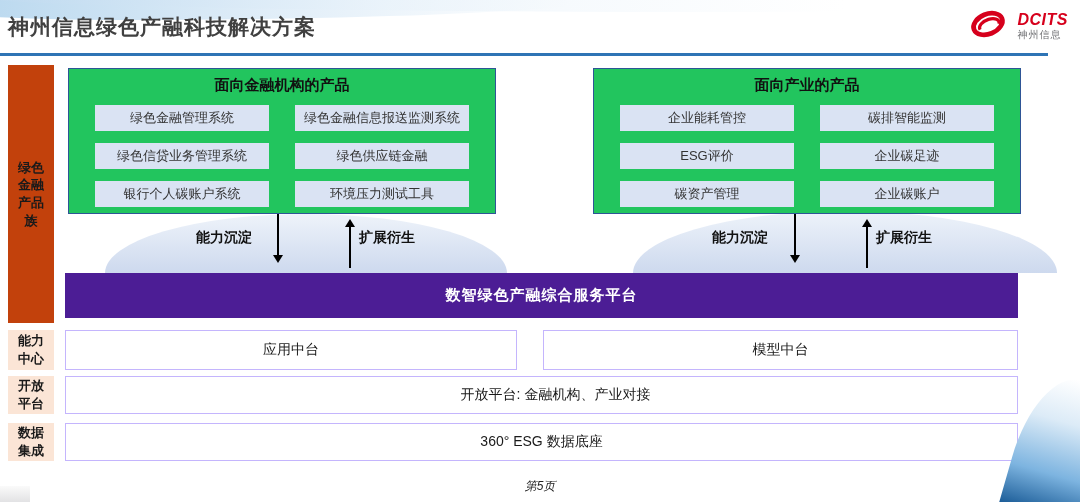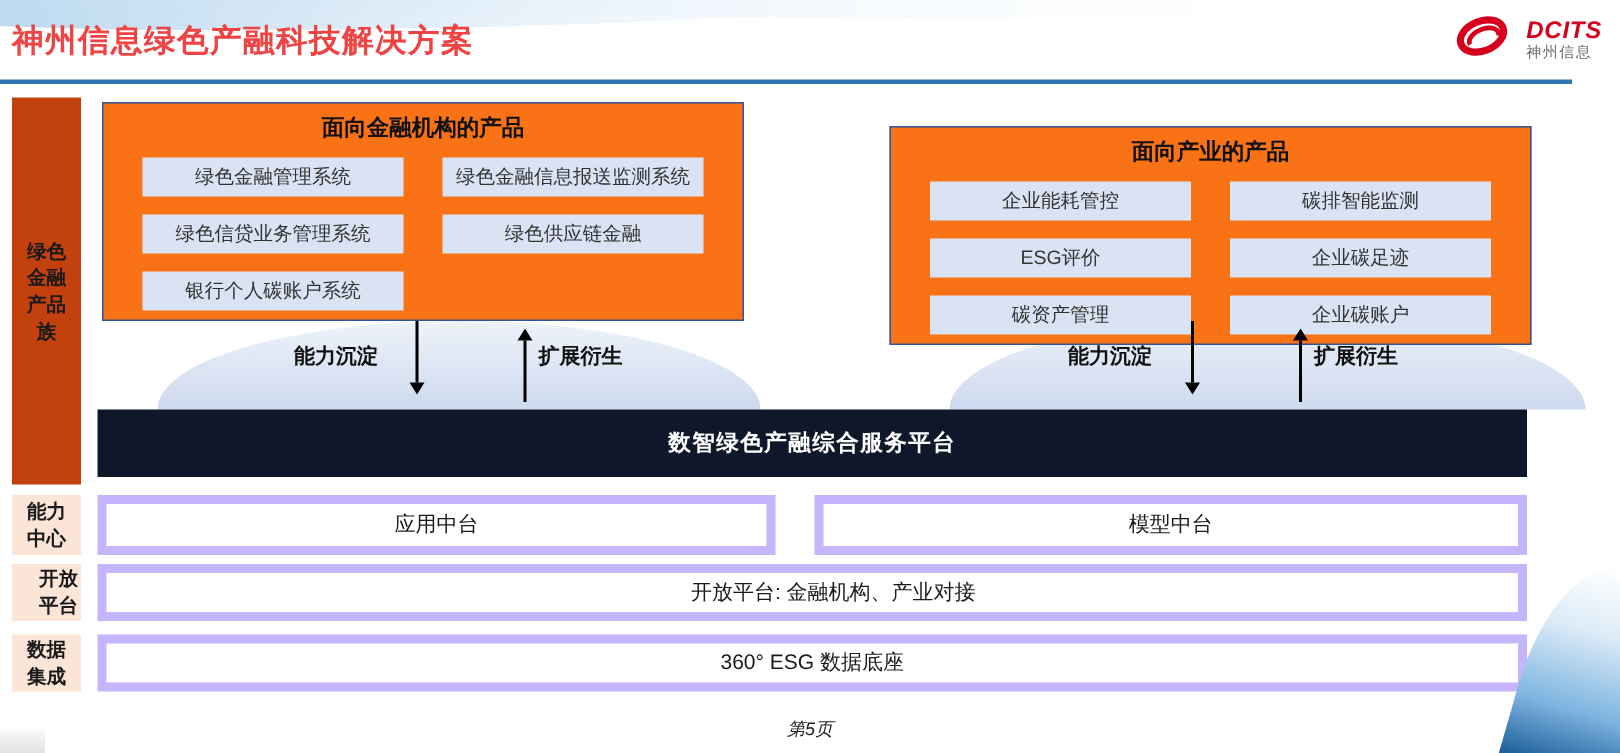--- a/index.html
+++ b/index.html
@@ -15,49 +15,49 @@
     background:linear-gradient(100deg,#9ec9e8 0%, #d7e8f6 45%, #ffffff 85%);
     border-radius:0 0 100% 38%; opacity:.8;
   }
   .top-swoosh-b {
     position:absolute; left:-40px; top:-14px; width:1180px; height:26px;
     background:linear-gradient(95deg,#bcd8ef 0%, #e8f2fa 35%, #ffffff 75%);
     border-radius:0 0 55% 100%; opacity:.65;
   }
   .page-title {
     position:absolute; left:8px; top:13px; font-size:21px; font-weight:bold;
-    color:#ef4444; letter-spacing:1px;
+    color:#404040; letter-spacing:1px;
   }
   .header-underline {
     position:absolute; left:0; top:53px; width:1048px; height:3px;
     background:#2e74b5;
   }
   .logo { position:absolute; right:12px; top:8px; display:flex; align-items:center; gap:11px; }
   .logo-texts { display:flex; flex-direction:column; line-height:1; }
   .logo-brand { color:#d6001c; font-weight:bold; font-style:italic; font-size:16px; letter-spacing:.5px; }
   .logo-brand-cn { color:#6d6e71; font-size:10px; margin-top:2px; letter-spacing:1px; }
   
   .side-block {
     position:absolute; left:8px; width:46px; display:flex; align-items:center;
     justify-content:center; text-align:center; font-weight:bold; color:#1a1a1a;
     font-size:13px; line-height:1.35;
   }
   .side-blue { top:65px; height:258px; background:#c2410c; }
   .side-peach { background:#fbe5d6; }
   .side-cap { top:330px; height:40px; }
-  .side-open { top:376px; height:38px;justify-content:flex-end; }
+  .side-open { top:376px; height:38px; }
   .side-data { top:423px; height:38px; }
   .side-label { width:30px; }
   
   .product-box {
-    position:absolute; top:68px; width:428px; height:146px; background:#f97316;
+    position:absolute; top:68px; width:428px; height:146px; background:#22c55e;
     border:1.5px solid #2e5596; padding-top:7px;
   }
   .product-box-left { left:68px; }
-  .product-box-right { left:593px;margin-top:16px; }
+  .product-box-right { left:593px; }
   .product-title { text-align:center; font-size:15px; font-weight:bold; color:#111; }
   .chip-grid {
     display:grid; grid-template-columns:1fr 1fr; gap:12px 26px;
     padding:10px 26px 0 26px;
   }
   .chip {
     background:#dae3f3; height:26px; display:flex; align-items:center;
     justify-content:center; font-size:13px; color:#333; white-space:nowrap;
   }
   
@@ -69,25 +69,25 @@
   .dome-right { left:633px; top:211px; width:424px; height:62px; }
   
   .flow-label { position:absolute; font-size:14px; font-weight:bold; color:#111; }
   .arrow { position:absolute; display:flex; flex-direction:column; align-items:center; }
   .arrow .shaft { width:2px; background:#000; }
   .head-down { width:0; height:0; border-left:5px solid transparent; border-right:5px solid transparent; border-top:8px solid #000; }
   .head-up { width:0; height:0; border-left:5px solid transparent; border-right:5px solid transparent; border-bottom:8px solid #000; }
   
   .platform-bar {
     position:absolute; left:65px; top:273px; width:953px; height:45px;
-    background:#0f172a; color:#fff; font-size:15px; font-weight:bold;
+    background:#4c1d95; color:#fff; font-size:15px; font-weight:bold;
     display:flex; align-items:center; justify-content:center; letter-spacing:1px;
   }
   .white-box {
-    position:absolute; background:#fff; border:6px solid #c4b5fd;
+    position:absolute; background:#fff; border:1px solid #c4b5fd;
     display:flex; align-items:center; justify-content:center;
     font-size:14px; color:#1a1a1a;
   }
   .cap-box-1 { left:65px; top:330px; width:452px; height:40px; }
   .cap-box-2 { left:543px; top:330px; width:475px; height:40px; }
   .open-box  { left:65px; top:376px; width:953px; height:38px;padding-left:28px; }
   .data-box  { left:65px; top:423px; width:953px; height:38px; }
   
   .page-footer {
     position:absolute; left:0; right:0; top:478px; text-align:center;
@@ -146,20 +146,21 @@
   <div class="dome dome-right"></div>
 
   <div class="product-box product-box-left">
     <div class="product-title">面向金融机构的产品</div>
     <div class="chip-grid">
       <div class="chip">绿色金融管理系统</div>
       <div class="chip">绿色金融信息报送监测系统</div>
       <div class="chip">绿色信贷业务管理系统</div>
       <div class="chip">绿色供应链金融</div>
       <div class="chip">银行个人碳账户系统</div>
+      <div class="chip">环境压力测试工具</div>
     </div>
   </div>
 
   <div class="product-box product-box-right">
     <div class="product-title">面向产业的产品</div>
     <div class="chip-grid">
       <div class="chip">企业能耗管控</div>
       <div class="chip">碳排智能监测</div>
       <div class="chip">ESG评价</div>
       <div class="chip">企业碳足迹</div>

